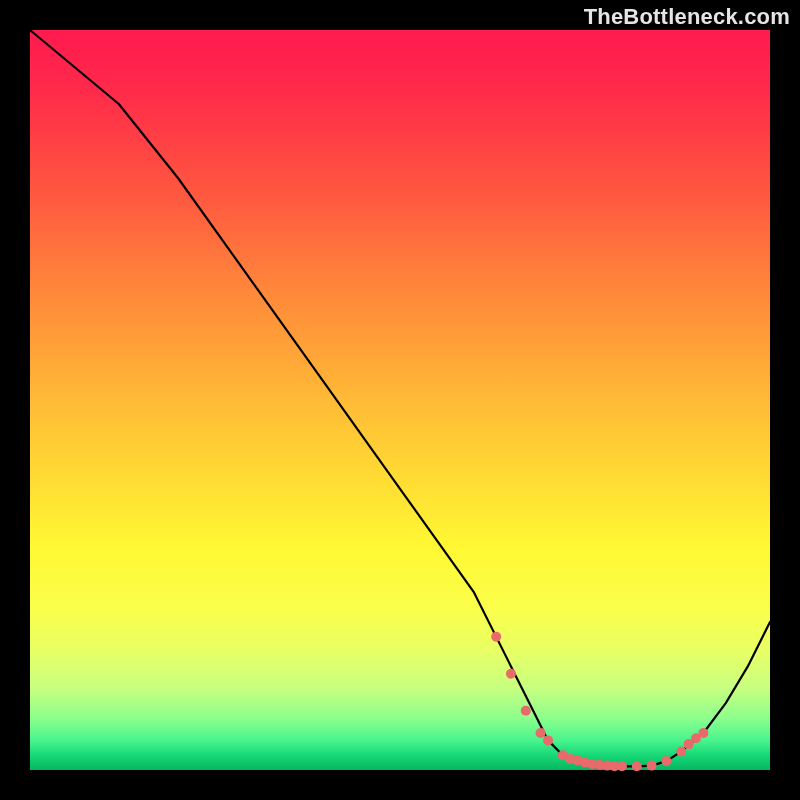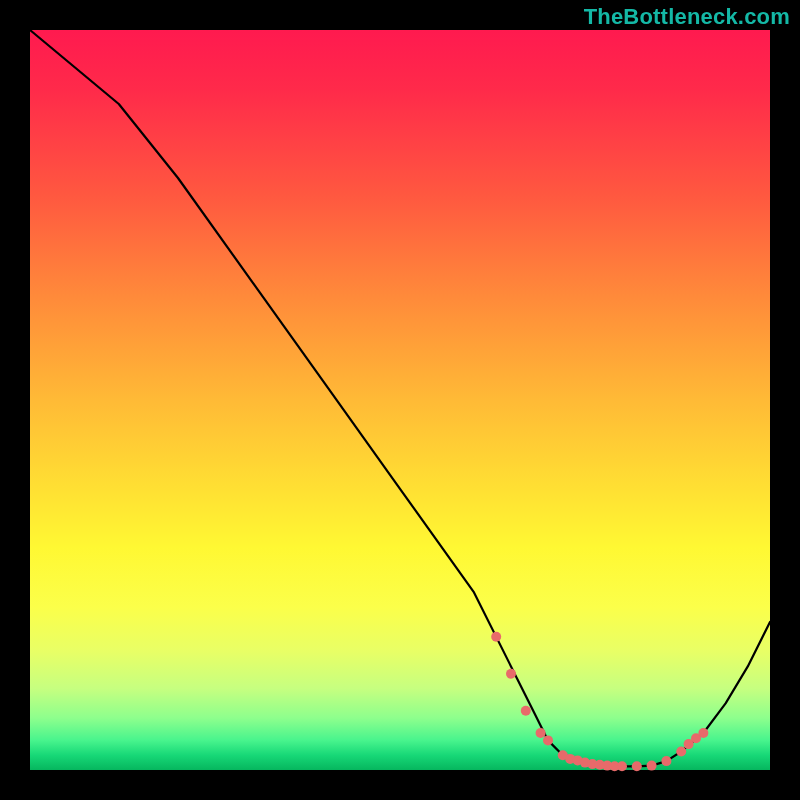--- a/index.html
+++ b/index.html
@@ -14,21 +14,21 @@
   .frame {
     position: relative;
     width: 800px;
     height: 800px;
     background: #000;
   }
   .watermark {
     position: absolute;
     top: 4px;
     right: 10px;
-    color: #14b8a6;
+    color: #e5e5e5;
     font-size: 22px;
     font-weight: 600;
     letter-spacing: 0.2px;
     z-index: 5;
   }
   
   .plot {
     position: absolute;
     left: 30px;
     top: 30px;

